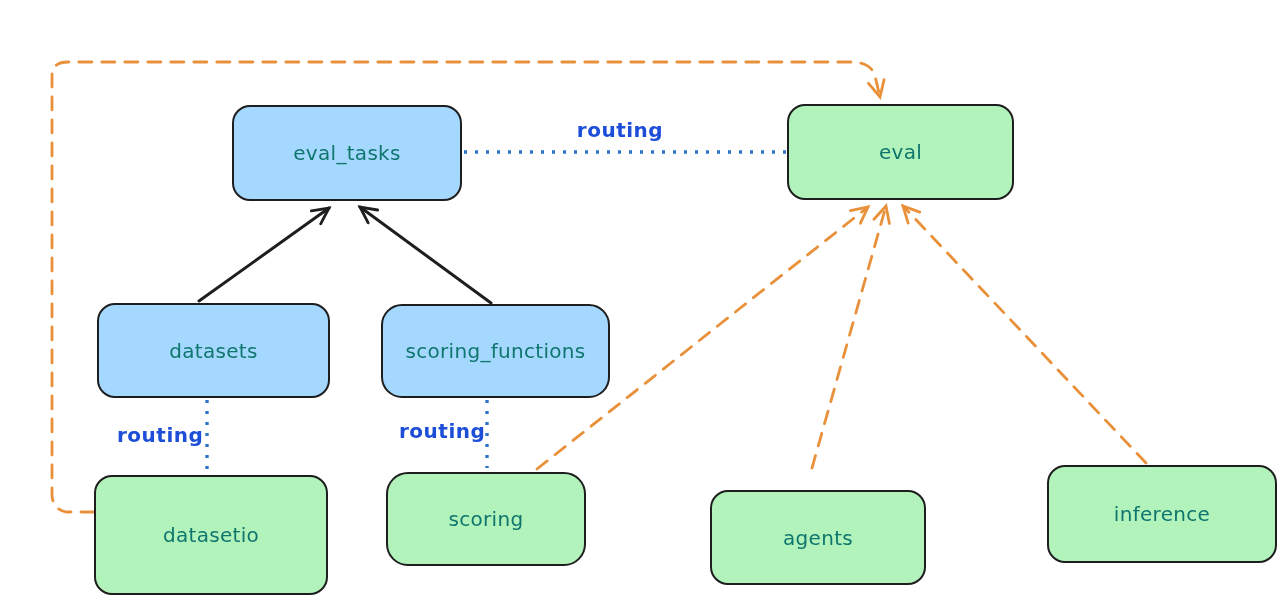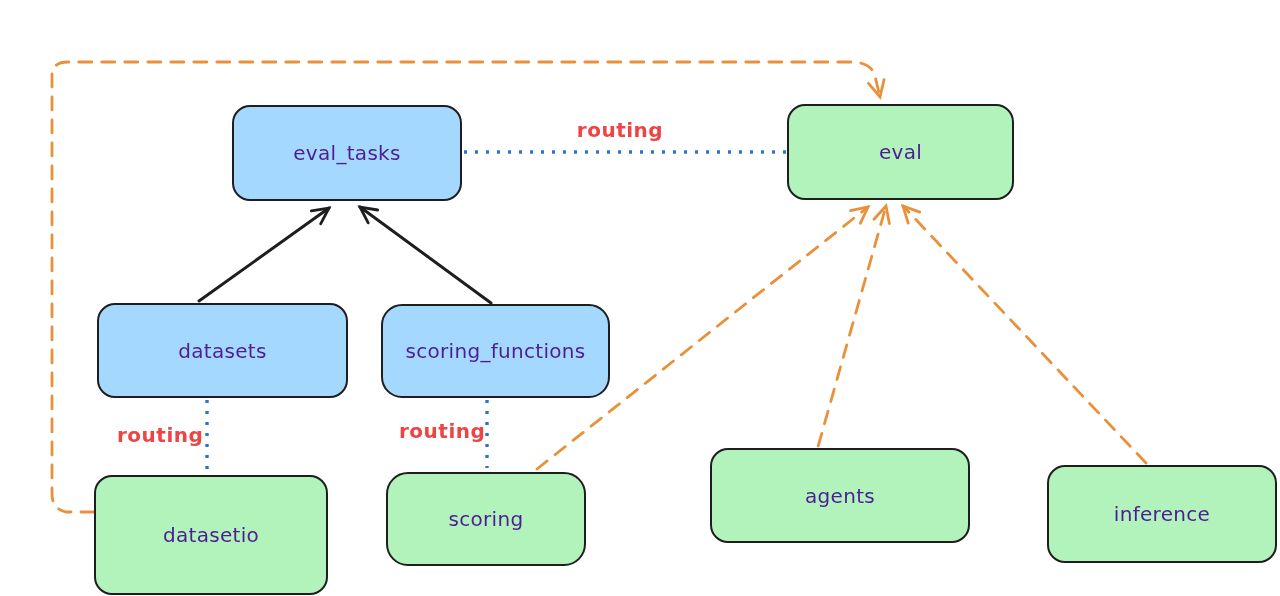--- a/index.html
+++ b/index.html
@@ -10,38 +10,38 @@
     position: relative;
     overflow: hidden;
   }
   svg.edges { position: absolute; left: 0; top: 0; }
   .node {
     position: absolute;
     box-sizing: border-box;
     border: 2.5px solid #1e1e1e;
     border-radius: 18px;
     display: flex; align-items: center; justify-content: center;
-    font-size: 20px; color: #4c1d95;
+    font-size: 20px; color: #0f766e;
     letter-spacing: 0.3px;
   }
   .node.api      { background: #a5d8ff; }
   .node.provider { background: #b2f2bb; }
 
   .n-eval-tasks        { left: 232px;  top: 105px; width: 230px; height: 96px; }
   .n-eval              { left: 787px;  top: 104px; width: 227px; height: 96px; }
-  .n-datasets          { left: 97px;   top: 303px; width: 251px; height: 95px; }
+  .n-datasets          { left: 97px;   top: 303px; width: 233px; height: 95px; }
   .n-scoring-functions { left: 381px;  top: 304px; width: 229px; height: 94px; border-radius: 21px; }
   .n-datasetio         { left: 94px;   top: 475px; width: 234px; height: 120px; }
   .n-scoring           { left: 386px;  top: 472px; width: 200px; height: 94px; border-radius: 22px; }
-  .n-agents            { left: 710px;  top: 448px; width: 260px; height: 95px; }
+  .n-agents            { left: 710px;  top: 490px; width: 216px; height: 95px; }
   .n-inference         { left: 1023px; top: 465px; width: 230px; height: 98px; margin-left: 24px; }
 
   .edge-label {
     position: absolute;
-    color: #ef4444;
+    color: #1d4ed8;
     font-size: 20px;
     font-weight: 600;
     letter-spacing: 0.5px;
     white-space: nowrap;
   }
   .l-routing-top      { left: 560px; top: 118px; width: 120px; text-align: center; }
   .l-routing-datasets { left: 117px; top: 423px; }
   .l-routing-scoring  { left: 399px; top: 419px; }
 </style>
 </head>

